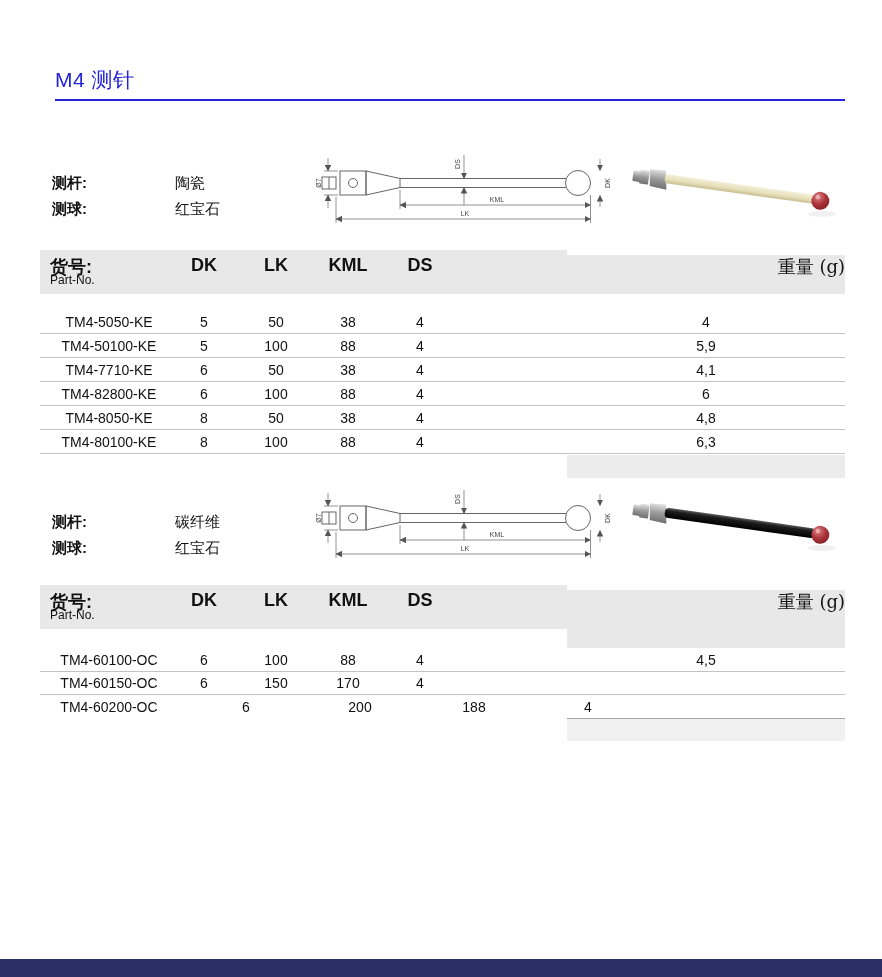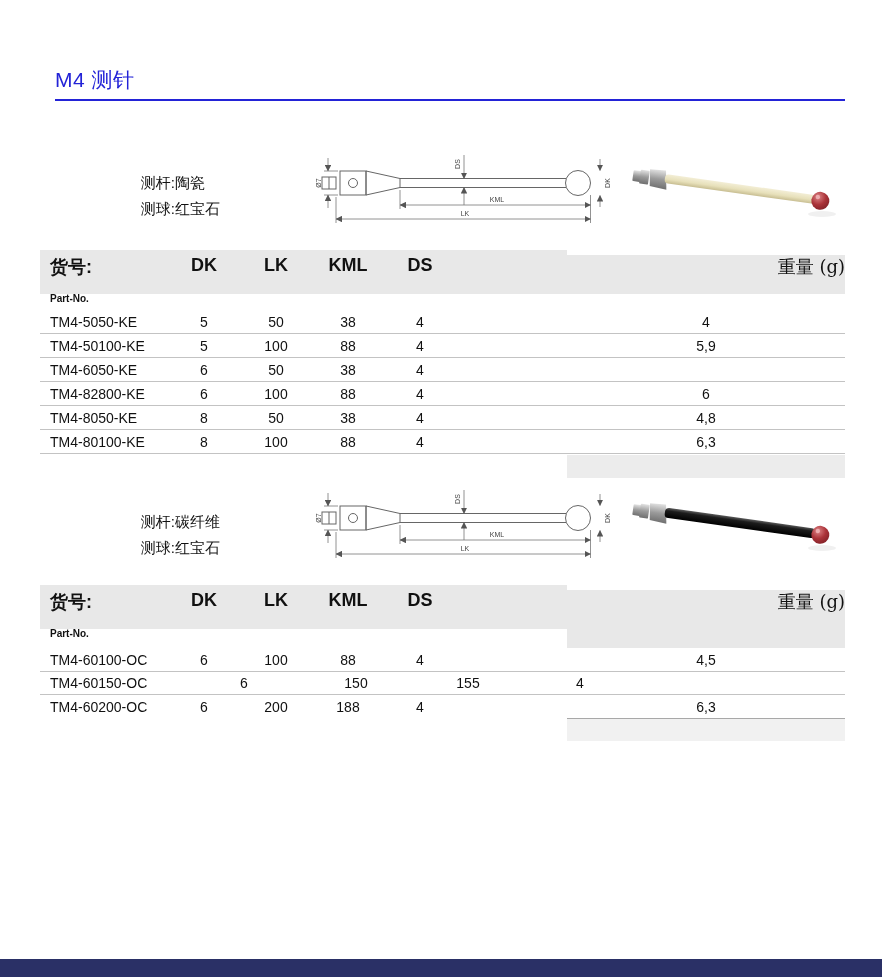--- a/index.html
+++ b/index.html
@@ -6,37 +6,37 @@
   .page{
     position:relative;width:882px;height:977px;background:#fff;overflow:hidden;
     font-family:"Liberation Sans","DejaVu Sans",sans-serif;color:#111;padding-left:31px;
   }
   .abs{position:absolute;}
   
   .title{left:55px;top:66px;font-size:21px;color:#2323d7;letter-spacing:.5px;}
   .title-rule{left:55px;top:99px;width:790px;height:2px;background:#2323d7;}
   
   .spec{font-size:15px;line-height:25px;}
-  .spec .k{font-weight:normal;display:inline-block;width:123px;text-align:right;}
+  .spec .k{font-weight:bold;display:inline-block;width:123px;}
   .spec .v{font-family:"DejaVu Serif","Liberation Serif",serif;}
   
   .tbl{left:40px;width:805px;}
   .thead-main{position:absolute;left:0;top:0;width:527px;height:44px;background:#e8e8e8;}
   .thead-weight{position:absolute;left:527px;top:5px;width:278px;height:39px;background:#e8e8e8;}
   .hgrid{position:absolute;left:0;top:5px;width:662px;display:grid;
          grid-template-columns:128px 72px 72px 72px 72px 111px 278px;font-size:18px;font-weight:bold;}
   .hgrid .hc{text-align:center;}
   .hgrid .hp{padding-left:10px;text-align:left;}
   .hgrid .hw{text-align:right;font-weight:normal;font-family:"DejaVu Serif","Liberation Serif",serif;}
-  .part-sub{position:absolute;left:10px;top:23px;font-size:10px;font-weight:bold;margin-top:20px;}
+  .part-sub{position:absolute;left:10px;top:23px;font-size:12px;font-weight:normal;}
   .rows{position:absolute;left:0;width:805px;}
   .trow{display:grid;grid-template-columns:128px 72px 72px 72px 72px 111px 278px;
         align-items:center;height:24px;box-sizing:border-box;border-bottom:1px solid #c3c3c3;font-size:14px;}
-  .trow.noline{border-bottom:none;}
-  .cell{white-space:nowrap;}
+  .trow.noline{border-bottom:none;gap:42px;}
+  .cell{white-space:nowrap;text-align:center;}
   .c-part{padding-left:10px;}
   .c-num{text-align:center;}
   
   .wstrip{background:#ececec;}
   .wfoot2{background:#f1f1f1;border-top:1px solid #a8a8a8;}
   
   .footer-bar{left:0;top:959px;width:882px;height:18px;background:#2a3066;}
   
   svg text{font-family:"Liberation Sans","DejaVu Sans",sans-serif;}
 </style>
@@ -154,26 +154,27 @@
     <div class="trow">
       <div class="cell c-part">TM4-50100-KE</div>
       <div class="cell c-num">5</div>
       <div class="cell c-num">100</div>
       <div class="cell c-num">88</div>
       <div class="cell c-num">4</div>
       <div></div>
       <div class="cell c-num">5,9</div>
     </div>
     <div class="trow">
-      <div class="cell c-part">TM4-6050-KE</div>
+      <div class="cell c-part">TM4-7710-KE</div>
       <div class="cell c-num">6</div>
       <div class="cell c-num">50</div>
       <div class="cell c-num">38</div>
       <div class="cell c-num">4</div>
       <div></div>
+      <div class="cell c-num">4,1</div>
     </div>
     <div class="trow">
       <div class="cell c-part">TM4-82800-KE</div>
       <div class="cell c-num">6</div>
       <div class="cell c-num">100</div>
       <div class="cell c-num">88</div>
       <div class="cell c-num">4</div>
       <div></div>
       <div class="cell c-num">6</div>
     </div>
@@ -295,25 +296,25 @@
   <div class="abs rows" style="left:40px;top:649px;">
     <div class="trow" style="height:23px;">
       <div class="cell c-part">TM4-60100-OC</div>
       <div class="cell c-num">6</div>
       <div class="cell c-num">100</div>
       <div class="cell c-num">88</div>
       <div class="cell c-num">4</div>
       <div></div>
       <div class="cell c-num">4,5</div>
     </div>
-    <div class="trow" style="height:23px;gap:40px;">
+    <div class="trow" style="height:23px;">
       <div class="cell c-part">TM4-60150-OC</div>
       <div class="cell c-num">6</div>
       <div class="cell c-num">150</div>
-      <div class="cell c-num">155</div>
+      <div class="cell c-num">170</div>
       <div class="cell c-num">4</div>
       <div></div>
     </div>
     <div class="trow noline" style="height:23px;">
       <div class="cell c-part">TM4-60200-OC</div>
       <div class="cell c-num">6</div>
       <div class="cell c-num">200</div>
       <div class="cell c-num">188</div>
       <div class="cell c-num">4</div>
       <div></div>

